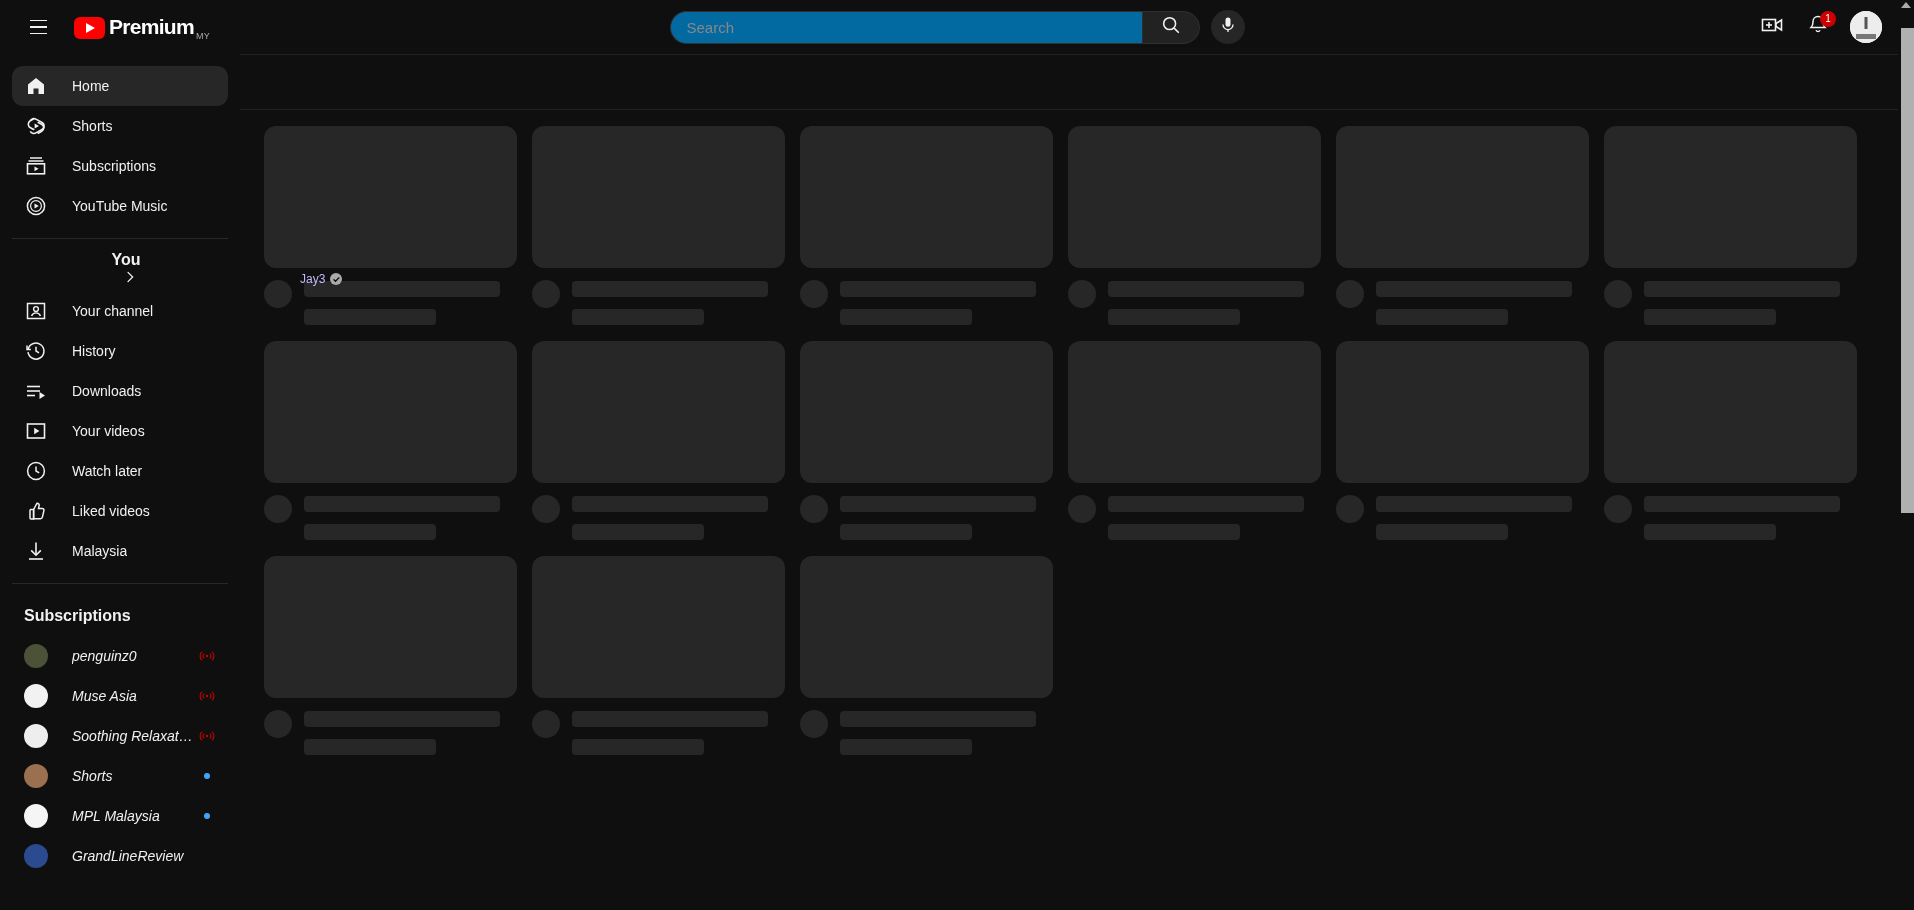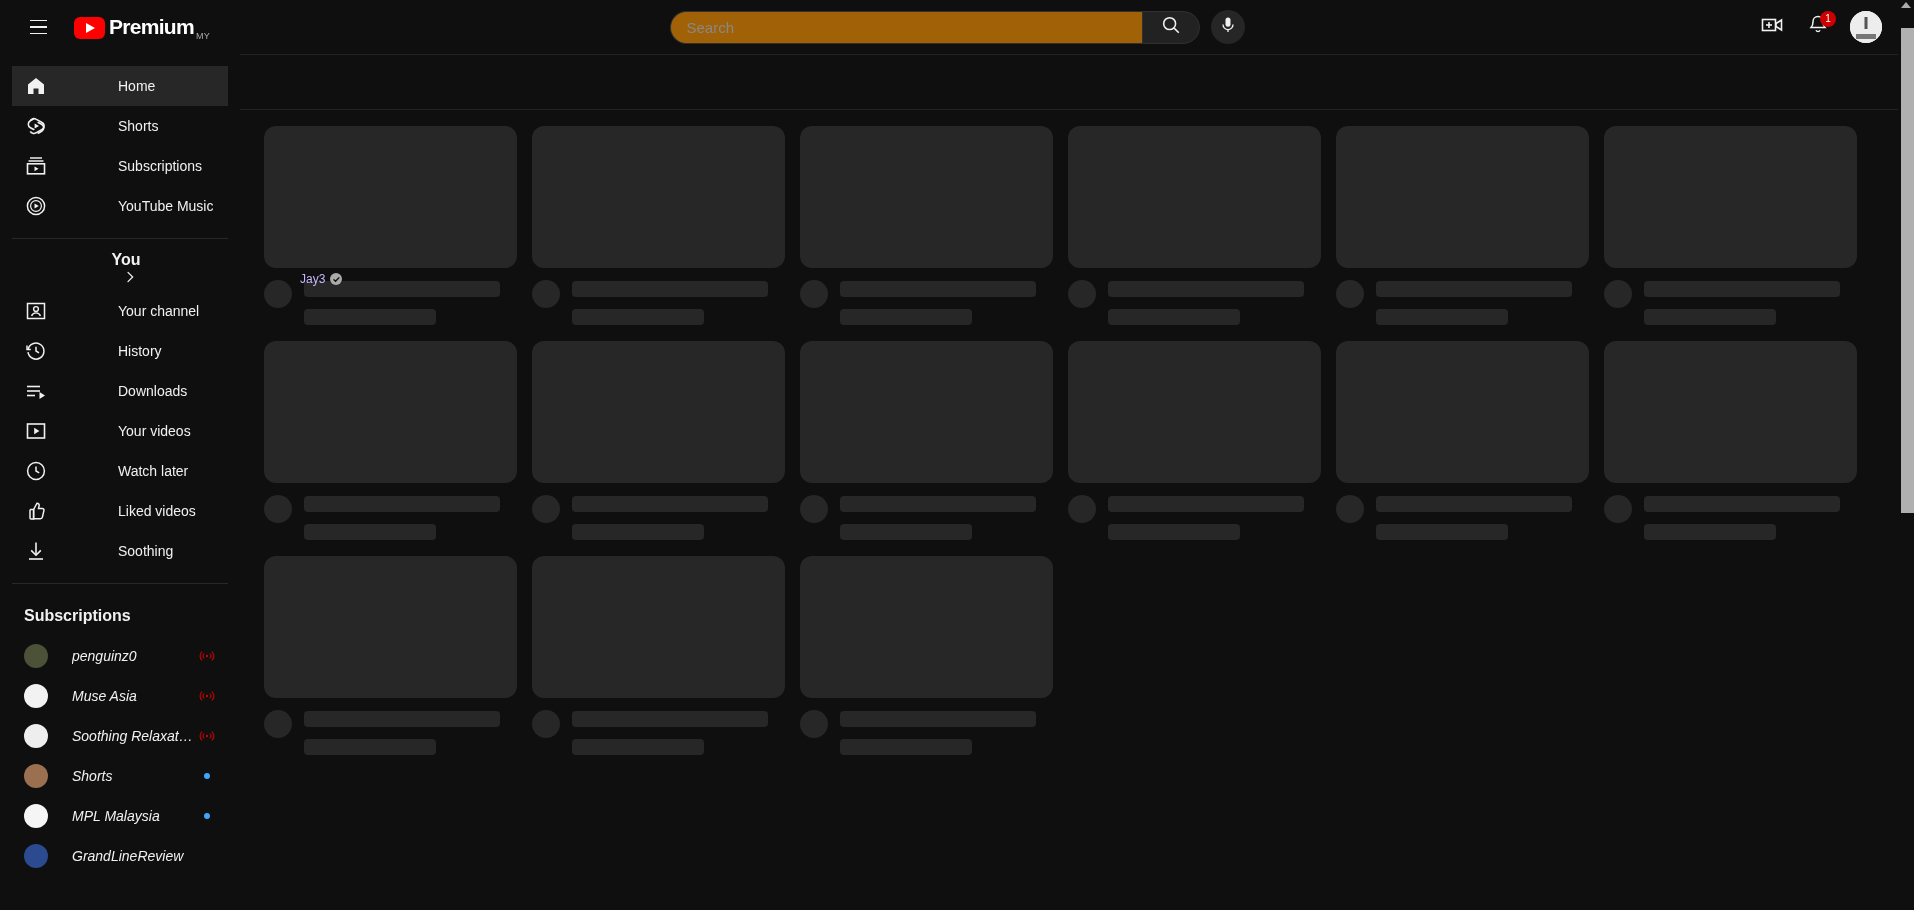--- a/index.html
+++ b/index.html
@@ -43,21 +43,21 @@
   }
   .logo-sup { font-size: 9px; color: #aaaaaa; margin-left: 2px; margin-top: 18px; letter-spacing: .2px; }
 
   .mh-center { flex: 1; display: flex; align-items: center; justify-content: center; }
   .search-form { display: flex; align-items: center; }
   .search-box {
     display: flex; align-items: center;
     width: 472px; height: 33px;
     border: 1px solid #303030; border-right: none;
     border-radius: 20px 0 0 20px;
-    background: #a16207;
+    background: #0369a1;
     padding-left: 16px;
   }
   .search-box input {
     flex: 1; background: transparent; border: none; outline: none;
     color: #f1f1f1; font-size: 15px; font-family: "Liberation Sans", sans-serif;
   }
   .search-box input::placeholder { color: #888888; }
   .search-btn {
     width: 58px; height: 33px;
     border: 1px solid #303030; border-left: 1px solid #303030;
@@ -110,21 +110,21 @@
     width: 240px; height: 856px;
     background: #0f0f0f;
     overflow: hidden;
     padding-top: 0px;
   }
   .guide-section { padding: 12px 0 12px 0; }
   .guide-divider { height: 1px; background: #272727; margin: 0 12px; }
   .guide-item {
     display: flex; align-items: center;
     height: 40px; margin: 0 12px; padding-left: 12px;
-    border-radius: 0; cursor: pointer; gap: 46px;
+    border-radius: 11px; cursor: pointer;
   }
   .guide-item.active { background: #272727; }
   .guide-item .gi-icon {
     width: 24px; height: 24px; margin-right: 24px;
     display: flex; align-items: center; justify-content: center;
     flex: 0 0 24px;
   }
   .guide-item .gi-label {
     font-size: 14px; color: #f1f1f1; white-space: nowrap;
     overflow: hidden; text-overflow: ellipsis;
@@ -421,21 +421,21 @@
     </div>
 
     <div class="guide-item">
       <span class="gi-icon">
         <svg width="24" height="24" viewBox="0 0 24 24">
           <line x1="12" y1="3.5" x2="12" y2="16" stroke="#f1f1f1" stroke-width="1.6"></line>
           <path d="M7.2 11.4 12 16.2 16.8 11.4" fill="none" stroke="#f1f1f1" stroke-width="1.6"></path>
           <line x1="5" y1="20" x2="19" y2="20" stroke="#f1f1f1" stroke-width="1.6"></line>
         </svg>
       </span>
-      <span class="gi-label">Soothing</span>
+      <span class="gi-label">Malaysia</span>
     </div>
   </div>
 
   <div class="guide-divider"></div>
 
   <div class="guide-section">
     <div class="guide-title">Subscriptions</div>
 
     <div class="sub-item">
       <span class="sub-avatar" style="background:#4c5238"></span>

